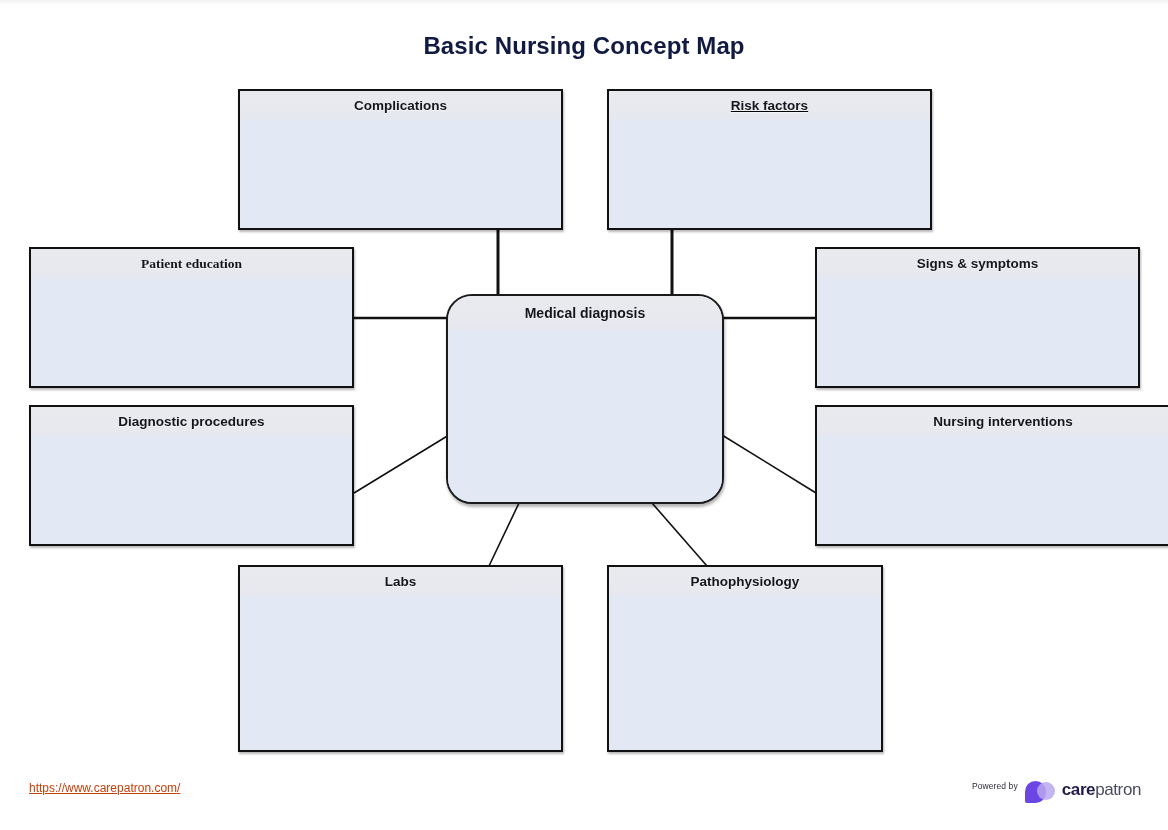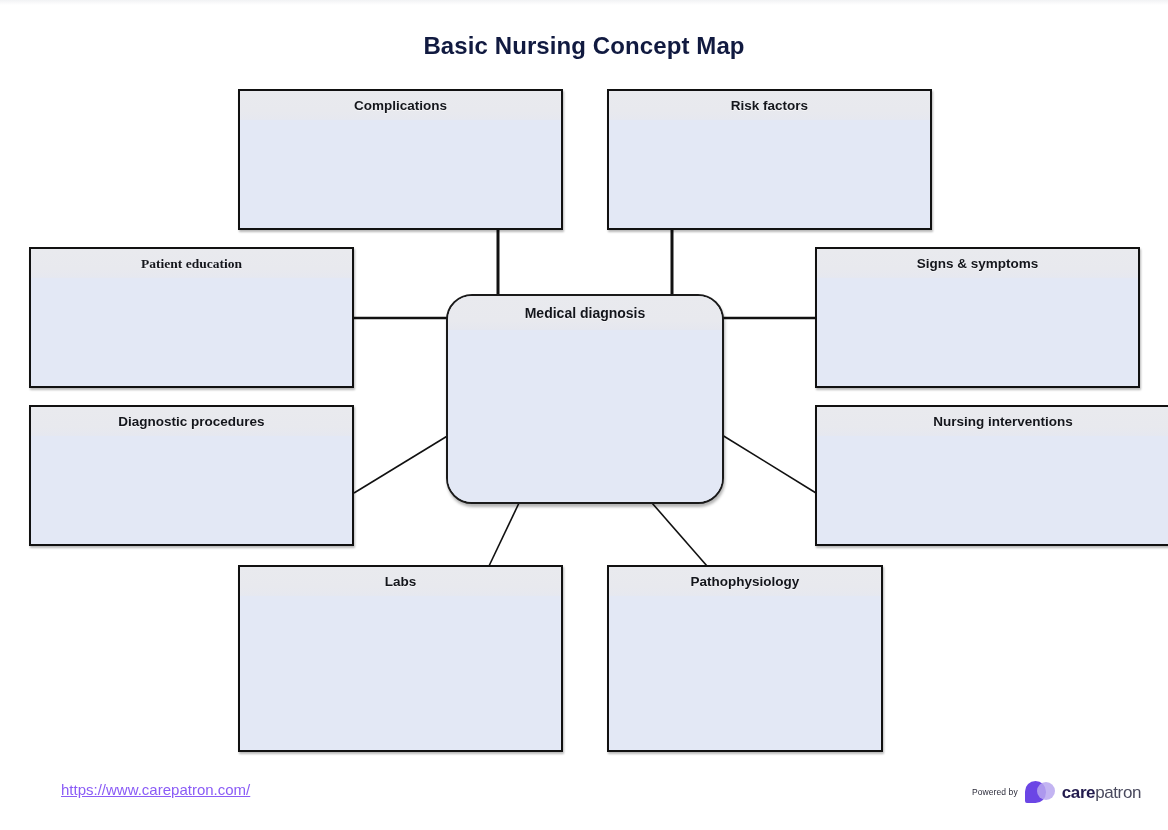--- a/index.html
+++ b/index.html
@@ -82,31 +82,29 @@
     background: linear-gradient(to bottom, #e9eaee 0%, #e8e9ee 72%, #e5e7ef 100%);
     font-size: 14px;
   }
   .node.central .node-body { height: calc(100% - 34px); }
 
   
   .footer-url {
     position: absolute;
     left: 29px;
     top: 781px;
-    font-size: 15px;
-    color: #8b5cf6;
+    font-size: 12px;
+    color: #c2410c;
     text-decoration: underline;
-    margin-left: 32px;
   }
   .brand {
     position: absolute;
     right: 27px;
     top: 781px;
     display: flex;
-    align-items: center;
     gap: 7px;
   }
   .brand .powered {
     font-size: 8.5px;
     color: #2b2b3a;
     letter-spacing: 0.1px;
   }
   .brand .logo-mark {
     position: relative;
     width: 30px;
@@ -157,21 +155,21 @@
     <line x1="722" y1="435" x2="816" y2="493" stroke="#111111" stroke-width="1.6"></line>
     <line x1="489" y1="566" x2="519" y2="503" stroke="#111111" stroke-width="1.6"></line>
     <line x1="707" y1="566" x2="652" y2="503" stroke="#111111" stroke-width="1.6"></line>
   </svg>
 
 <div id="node-layer">
     <div class="node" style="left: 238px; top: 89px; width: 325px; height: 141px;">
       <div class="node-header">Complications</div>
       <div class="node-body"></div>
     </div>
-    <div class="node" style="left: 607px; top: 89px; width: 325px; height: 141px;">
+    <div class="node" style="left: 607px; top: 89px; width: 325px; height: 141px; text-decoration: underline;">
       <div class="node-header">Risk factors</div>
       <div class="node-body"></div>
     </div>
     <div class="node" style="left: 29px; top: 247px; width: 325px; height: 141px; font-family: Liberation Serif, serif;">
       <div class="node-header">Patient education</div>
       <div class="node-body"></div>
     </div>
     <div class="node" style="left: 815px; top: 247px; width: 325px; height: 141px;">
       <div class="node-header">Signs &amp; symptoms</div>
       <div class="node-body"></div>

